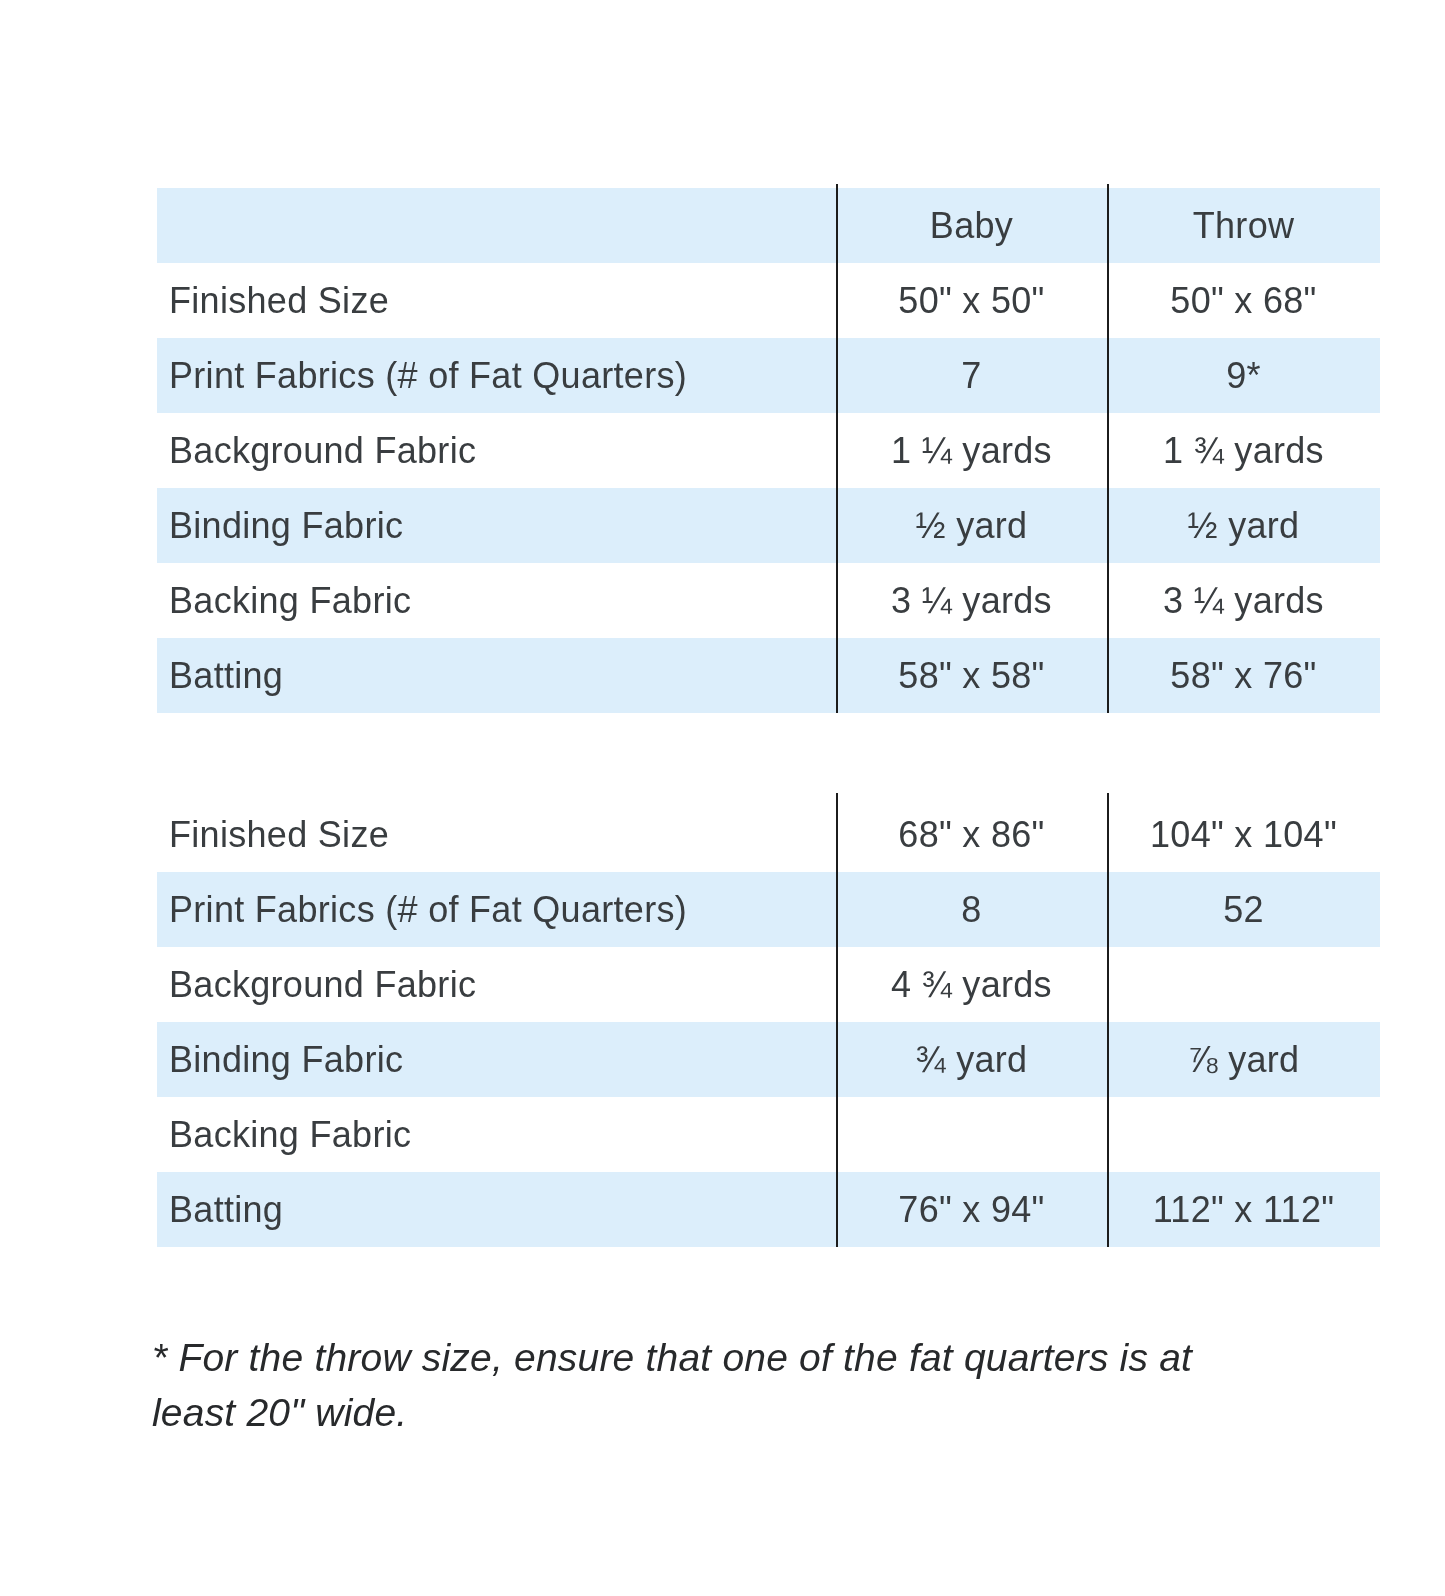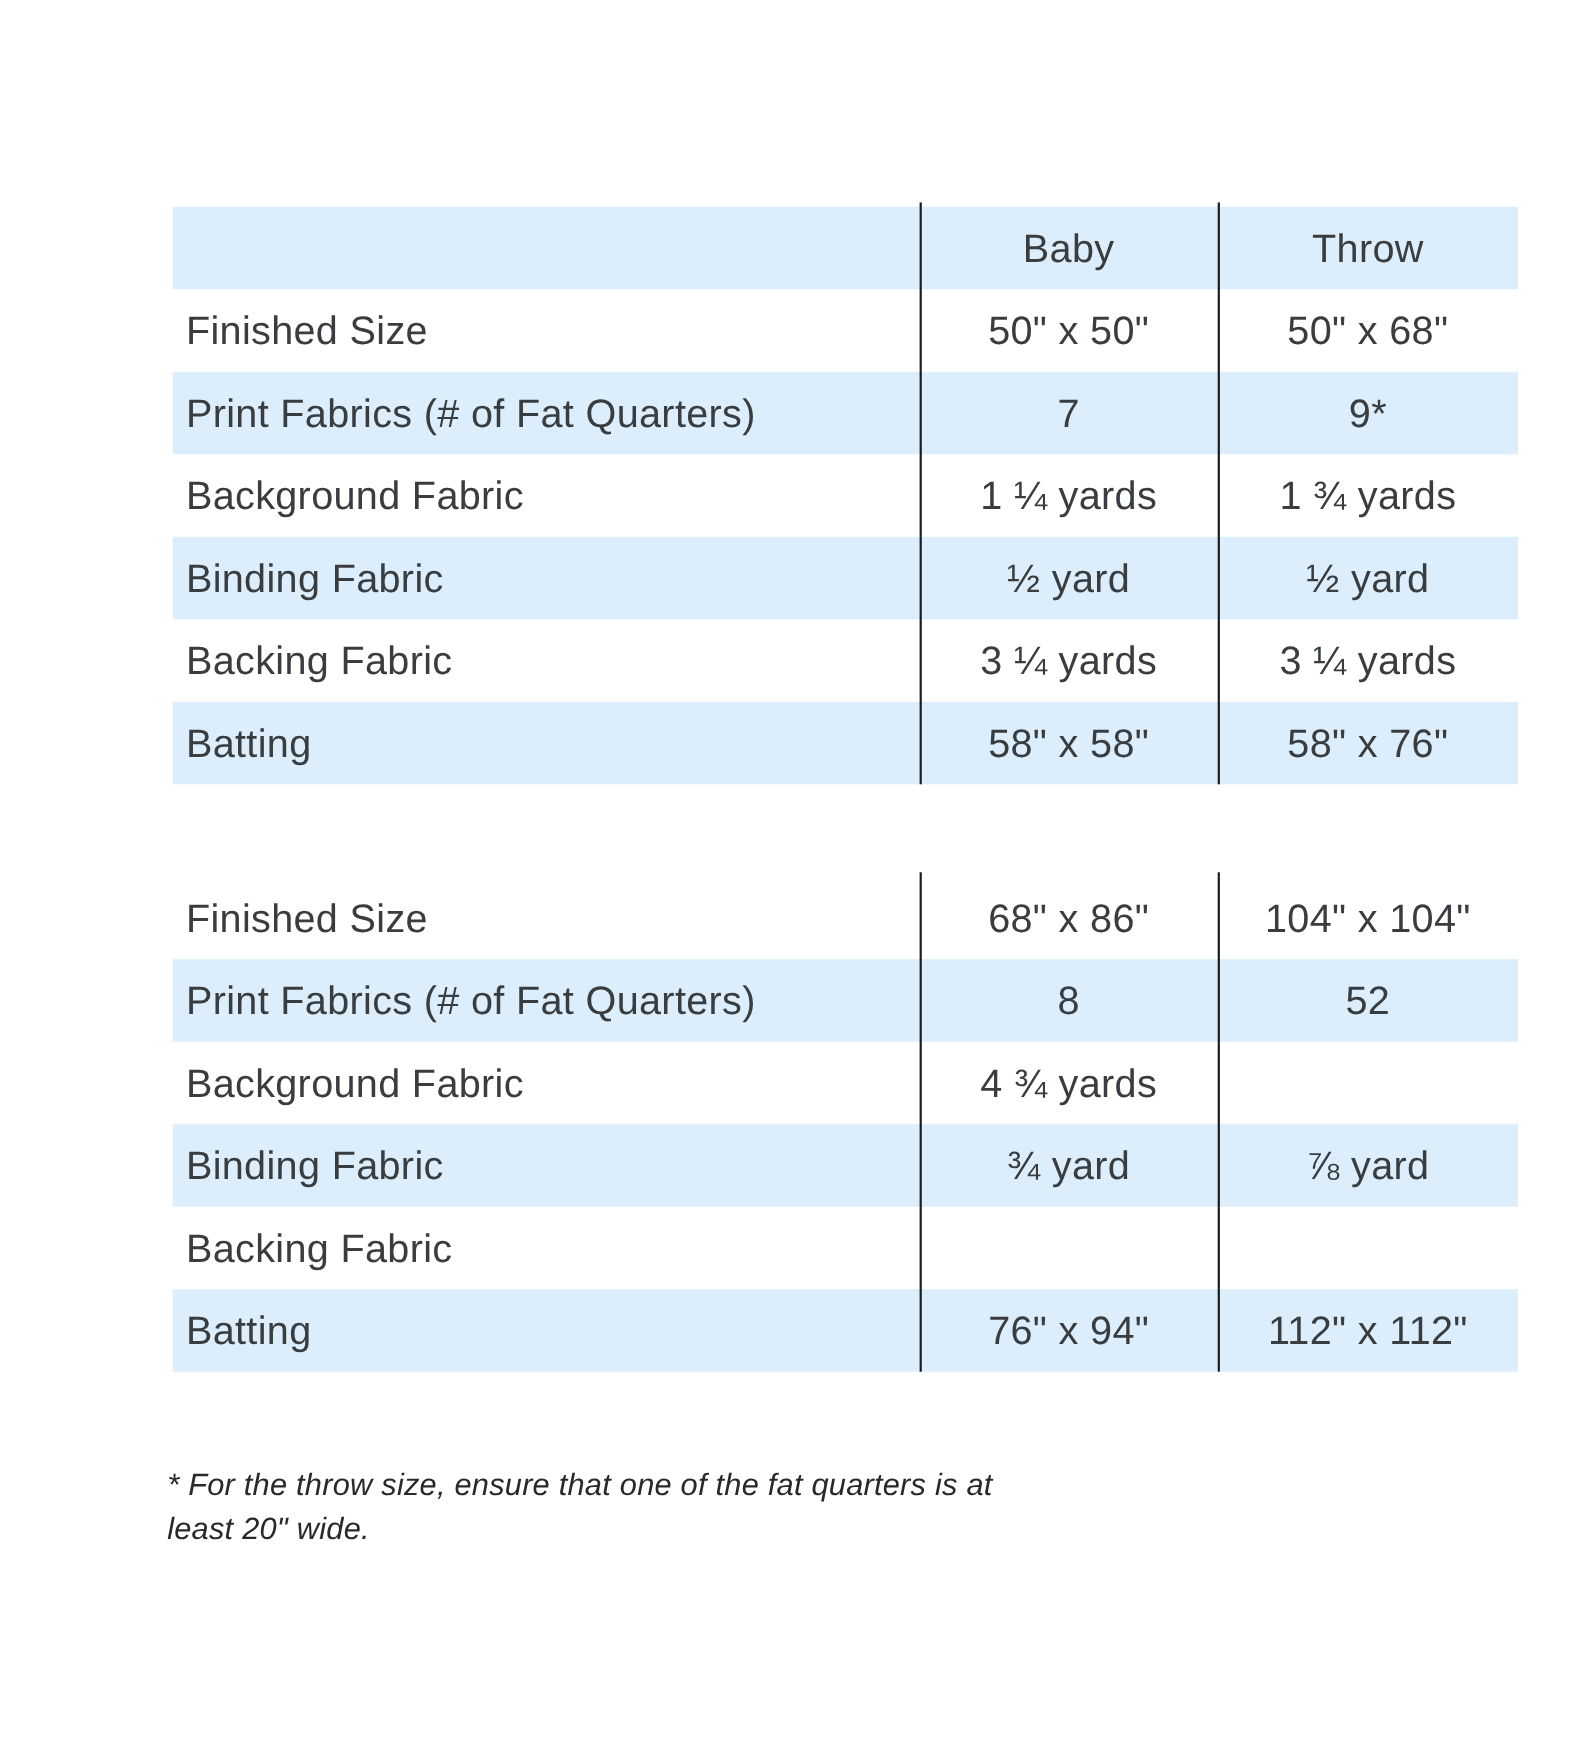--- a/index.html
+++ b/index.html
@@ -60,21 +60,21 @@
   }
   .cell.value, .cell.head {
     justify-content: center;
     text-align: center;
   }
   .footnote {
     position: absolute;
     left: 152px;
     top: 1330px;
     width: 1240px;
-    font-size: 28px;
+    font-size: 39px;
     font-style: italic;
     line-height: 1.42;
     color: #27292b;
     letter-spacing: 0.2px;
   }
   .footnote span { display: block; }
 </style>
 </head>
 <body>
 

